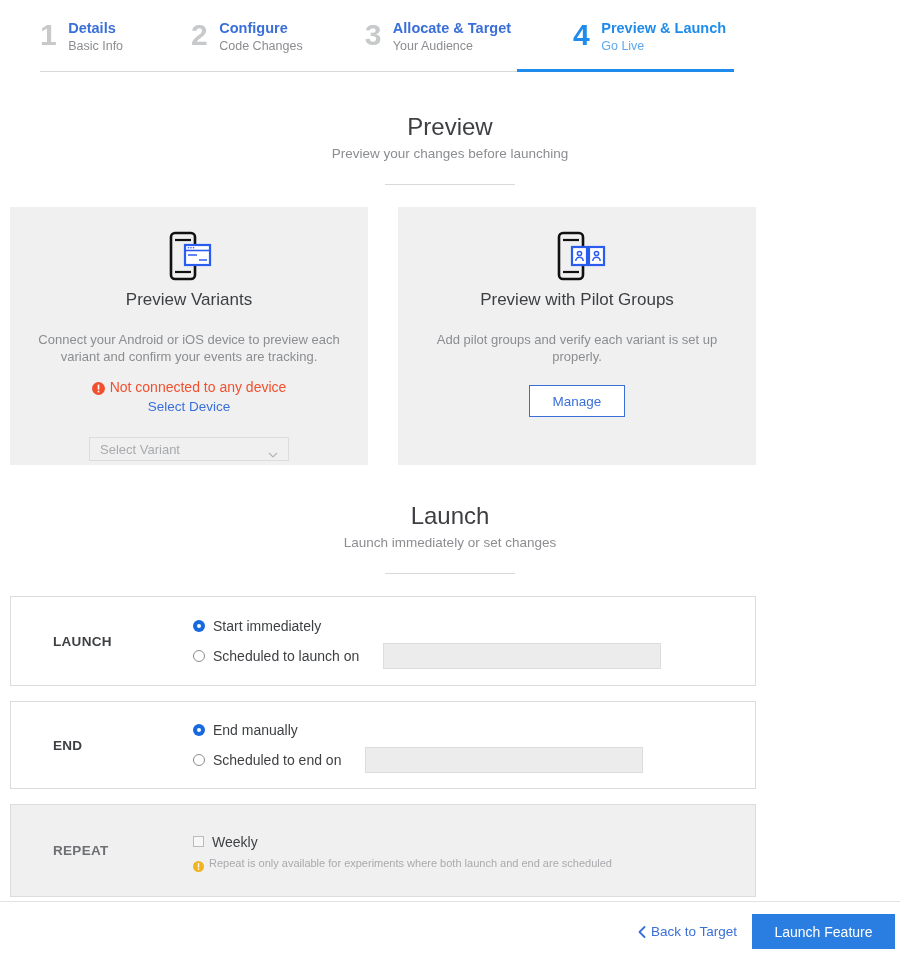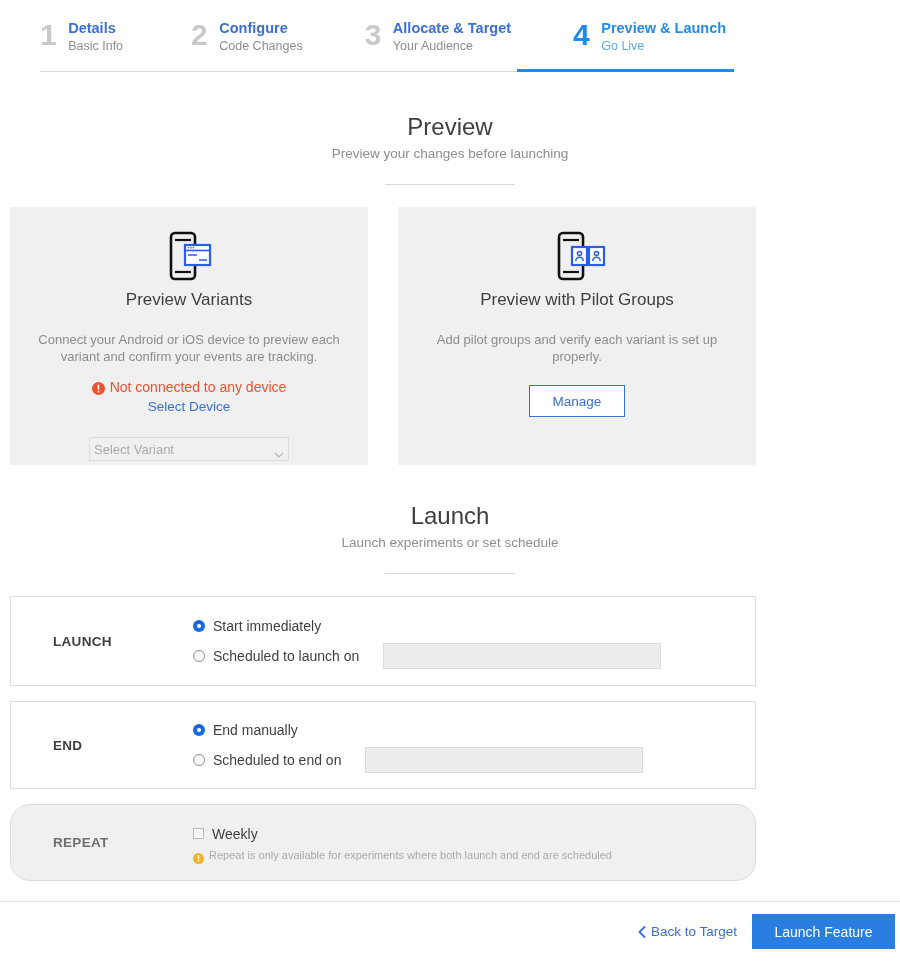--- a/index.html
+++ b/index.html
@@ -48,21 +48,21 @@
   .card-desc { font-size: 13px; color: #8b8d90; line-height: 17px; text-align: center; width: 330px; margin-top: 20px; }
   .card-icon { width: 60px; height: 54px; }
 
   .status-line { margin-top: 14px; display: flex; align-items: center; justify-content: center; gap: 5px; }
   .status-text { font-size: 14px; color: #f0502e; line-height: 17px; }
   .alert-icon { width: 13px; height: 13px; display: block; }
   .link { font-size: 13.5px; color: #3a6fd8; line-height: 18px; margin-top: 2px; cursor: pointer; }
   .select-variant {
     margin-top: 21px; width: 200px; height: 24px; background: #f0f0f0;
     border: 1px solid #dcdcdc; display: flex; align-items: center;
-    padding: 0 4px; justify-content: space-between;
+    padding: 0 10px; justify-content: space-between;
   }
   .select-variant span { font-size: 13px; color: #a8aaad; }
   .chev { width: 10px; height: 6px; }
   .manage-btn {
     margin-top: 20px; width: 96px; height: 32px; background: #ffffff;
     border: 1px solid #3a6fd8; color: #3a6fd8; font-size: 13.5px;
     font-family: "Liberation Sans", sans-serif; cursor: pointer;
     display: flex; align-items: center; justify-content: center;
   }
 
@@ -211,21 +211,21 @@
       </span>
       <div class="card-title">Preview with Pilot Groups</div>
       <div class="card-desc">Add pilot groups and verify each variant is set up properly.</div>
       <button class="manage-btn">Manage</button>
     </div>
 
   </div>
 
   <div class="section-head" style="position:absolute; left:0; top:501px; width:900px;">
     <div class="section-title">Launch</div>
-    <div class="section-sub">Launch experiments or set schedule</div>
+    <div class="section-sub">Launch immediately or set changes</div>
     <div class="section-rule"></div>
   </div>
 
   <div class="row" style="top:596px; height:90px;">
     <div class="row-label">LAUNCH</div>
     <div class="row-body">
       <div class="opt">
         <span class="radio on"></span>
         <span class="opt-label">Start immediately</span>
       </div>
@@ -245,21 +245,21 @@
         <span class="opt-label">End manually</span>
       </div>
       <div class="opt">
         <span class="radio"></span>
         <span class="opt-label">Scheduled to end on</span>
         <span class="date-input" title=""></span>
       </div>
     </div>
   </div>
 
-  <div class="row disabled" style="top:804px; height:77px;border-radius:20px;">
+  <div class="row disabled" style="top:804px; height:93px;">
     <div class="row-label">REPEAT</div>
     <div class="row-body">
       <div class="opt">
         <span class="checkbox"></span>
         <span class="opt-label">Weekly</span>
       </div>
       <div class="note">
         <span class="warn-icon">
           <svg viewBox="0 0 11 11" width="11" height="11" xmlns="http://www.w3.org/2000/svg">
             <circle cx="5.5" cy="5.5" r="5.5" fill="#f0b323"></circle>

